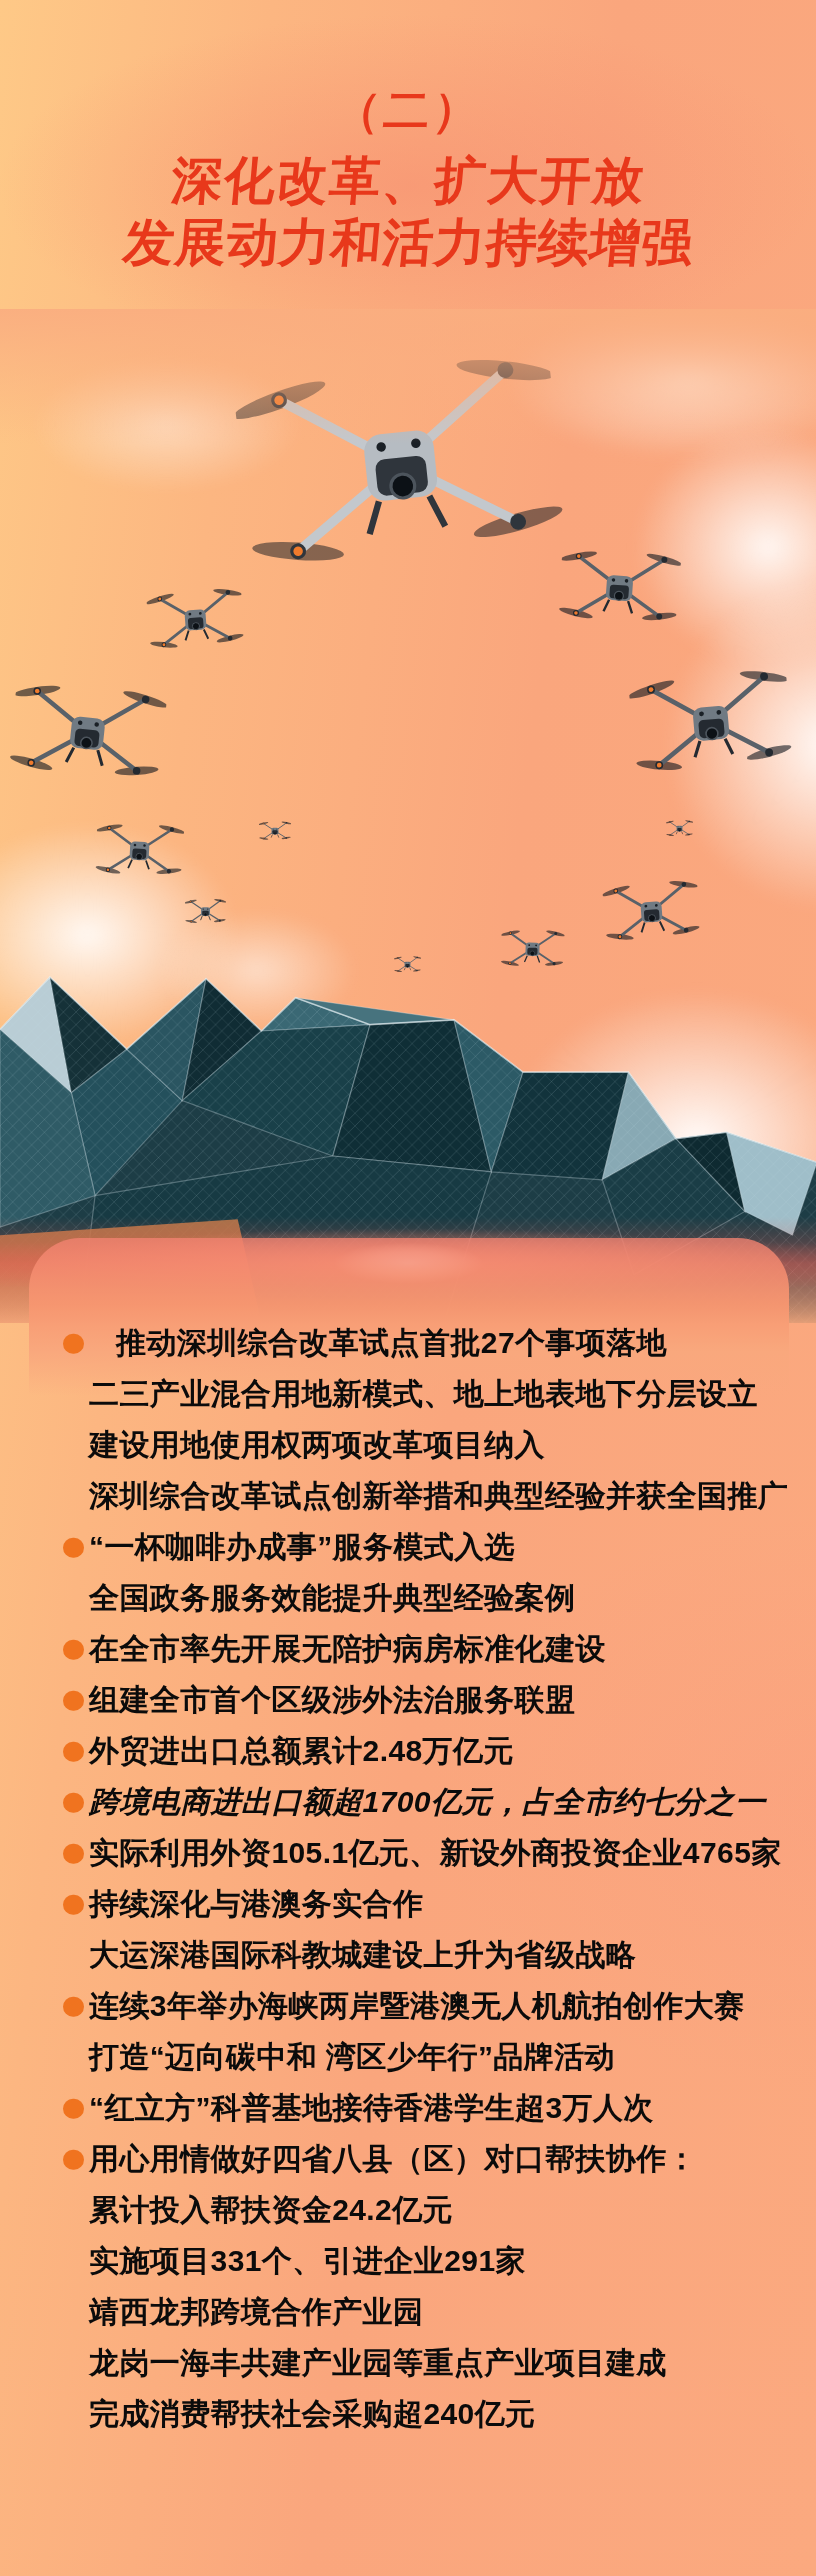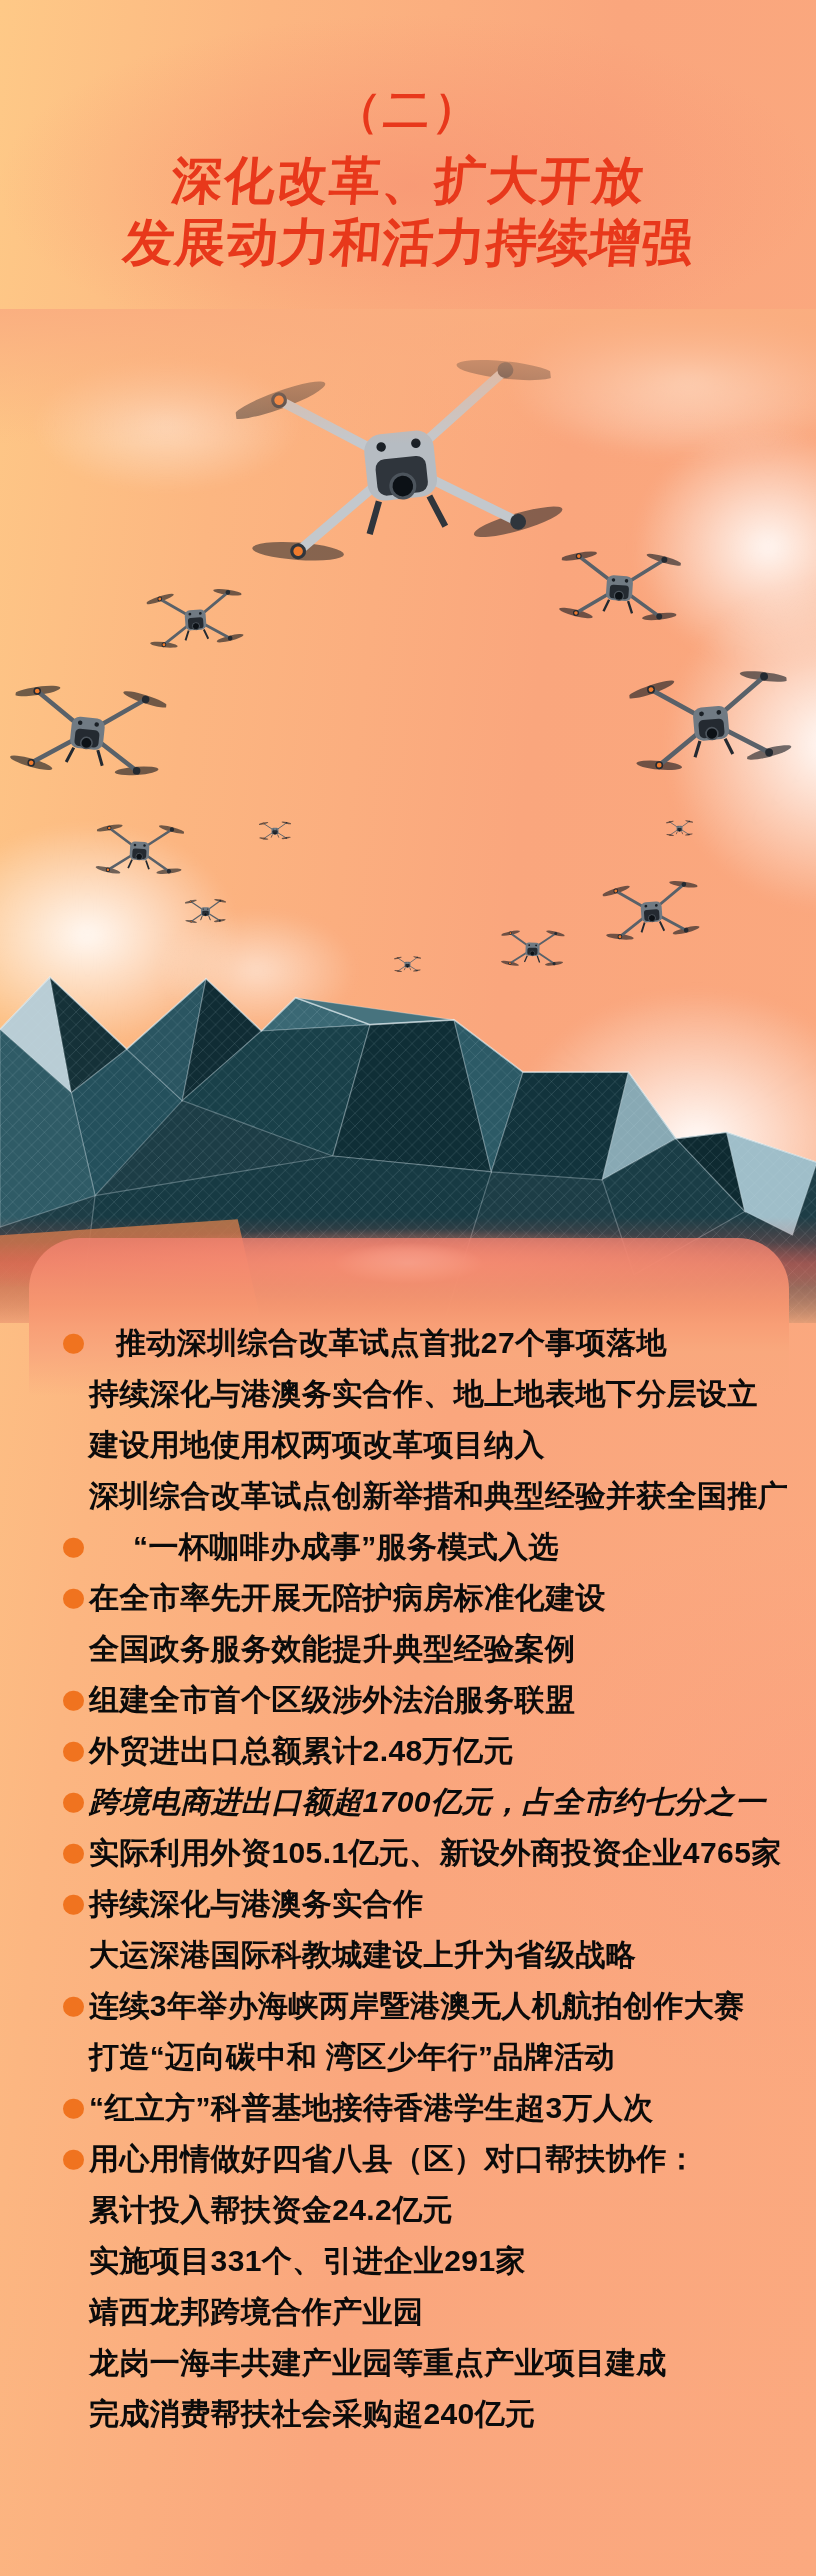--- a/index.html
+++ b/index.html
@@ -396,40 +396,40 @@
   <div class="flare"></div>
 
   <div class="card"></div>
 
   <ul class="list" id="list">
       <li>
         <span class="dot" style="background: rgb(240, 115, 31);"></span>
         <span style="color: rgb(11, 11, 11); margin-left: 27px;">推动深圳综合改革试点首批27个事项落地</span>
       </li>
       <li>
-        <span style="color: rgb(11, 11, 11);">持续深化与港澳务实合作、地上地表地下分层设立</span>
+        <span style="color: rgb(11, 11, 11);">二三产业混合用地新模式、地上地表地下分层设立</span>
       </li>
       <li>
         <span style="color: rgb(11, 11, 11);">建设用地使用权两项改革项目纳入</span>
       </li>
       <li>
         <span style="color: rgb(11, 11, 11);">深圳综合改革试点创新举措和典型经验并获全国推广</span>
       </li>
       <li>
         <span class="dot" style="background: rgb(240, 115, 31);"></span>
-        <span style="color: rgb(11, 11, 11); margin-left: 44px;">“一杯咖啡办成事”服务模式入选</span>
+        <span style="color: rgb(11, 11, 11);">“一杯咖啡办成事”服务模式入选</span>
+      </li>
+      <li>
+        <span style="color: rgb(11, 11, 11);">全国政务服务效能提升典型经验案例</span>
       </li>
       <li>
         <span class="dot" style="background: rgb(240, 115, 31);"></span>
         <span style="color: rgb(11, 11, 11);">在全市率先开展无陪护病房标准化建设</span>
       </li>
       <li>
-        <span style="color: rgb(11, 11, 11);">全国政务服务效能提升典型经验案例</span>
-      </li>
-      <li>
         <span class="dot" style="background: rgb(240, 115, 31);"></span>
         <span style="color: rgb(11, 11, 11);">组建全市首个区级涉外法治服务联盟</span>
       </li>
       <li>
         <span class="dot" style="background: rgb(240, 115, 31);"></span>
         <span style="color: rgb(11, 11, 11); text-align: right;">外贸进出口总额累计2.48万亿元</span>
       </li>
       <li>
         <span class="dot" style="background: rgb(240, 115, 31);"></span>
         <span style="color: rgb(11, 11, 11); font-style: italic;">跨境电商进出口额超1700亿元，占全市约七分之一</span>

